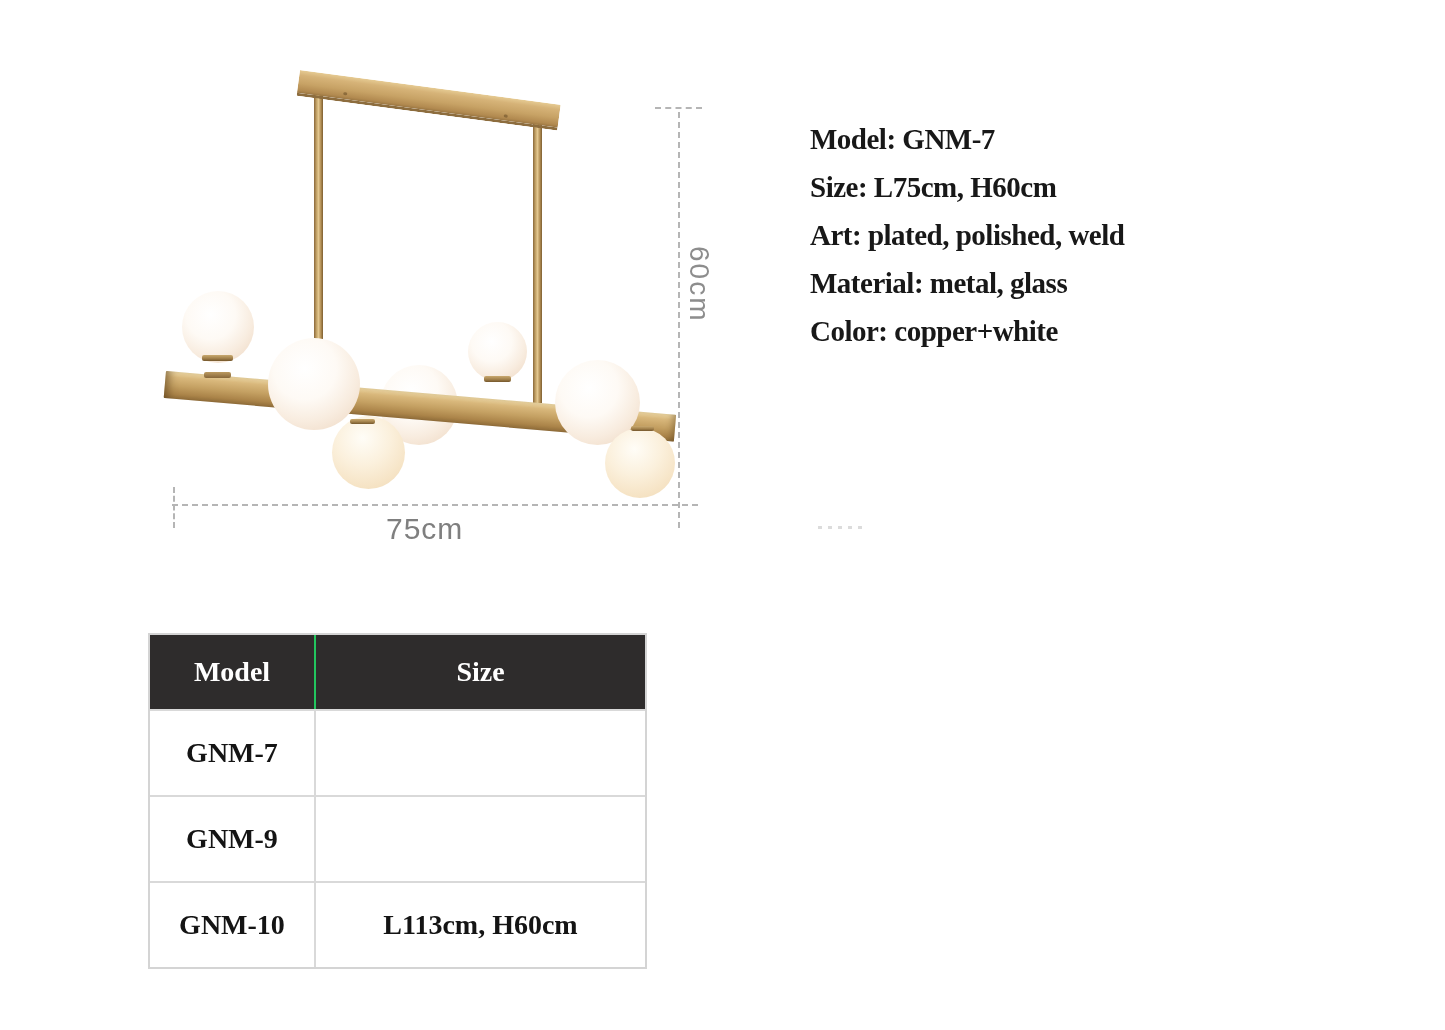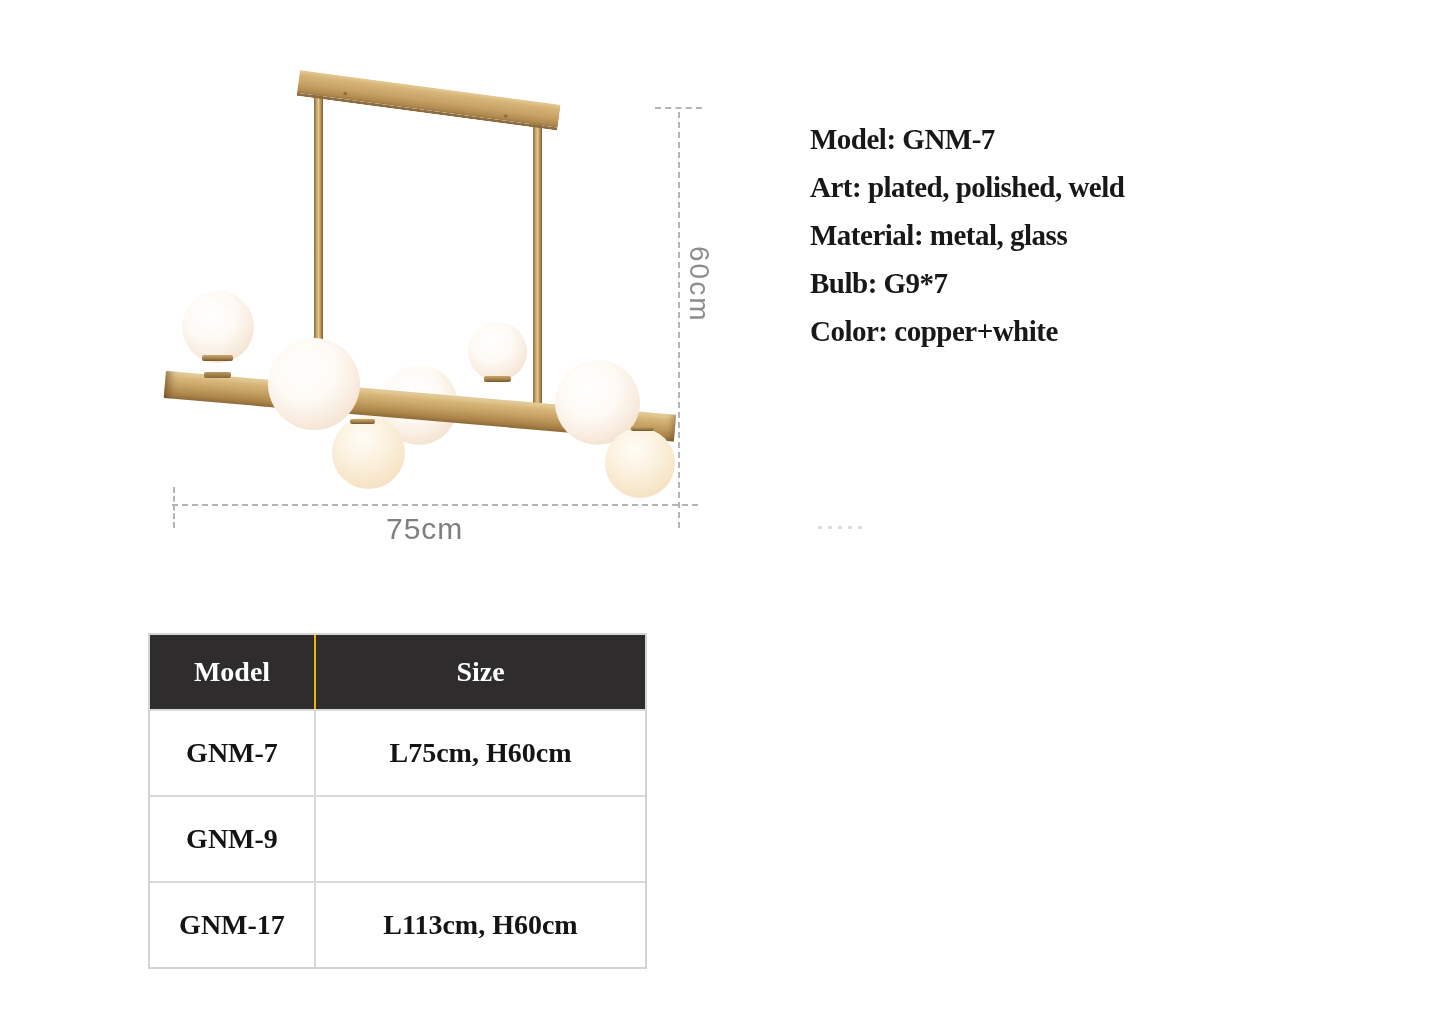--- a/index.html
+++ b/index.html
@@ -56,21 +56,21 @@
   .size-table{left:148px;top:633px;width:499px;border:2px solid #d4d4d4;background:#ffffff;
               box-sizing:border-box;}
   .t-row{display:flex;}
   .t-row + .t-row{border-top:2px solid #d9d9d9;}
   .t-cell{display:flex;align-items:center;justify-content:center;
           font-weight:bold;font-size:28px;color:#141414;box-sizing:border-box;}
   .t-cell.c-model{width:166px;border-right:2px solid #d9d9d9;}
   .t-cell.c-size{flex:1;border-radius:18px;}
   .t-head{height:74px;background:#2e2c2c;}
   .t-head .t-cell{color:#ffffff;}
-  .t-head .t-cell.c-model{border-right:2px solid #eab308;}
+  .t-head .t-cell.c-model{border-right:2px solid #22c55e;}
   .t-body{height:84px;}
 </style>
 </head>
 <body>
 
 <div class="page">
 
   <div class="abs" style="left:0;top:0;width:780px;height:580px;">
 
     <div class="abs dim dim-v"></div>
@@ -109,37 +109,36 @@
     <div class="abs flange" style="left:202px;top:355px;width:31px;height:6px;"></div>
     <div class="abs flange" style="left:350px;top:419px;width:25px;height:5px;"></div>
     <div class="abs flange" style="left:484px;top:376px;width:27px;height:6px;"></div>
     <div class="abs flange" style="left:631px;top:426px;width:23px;height:5px;"></div>
 
     <div class="abs artifact"></div>
   </div>
 
   <div class="abs specs">
     <p>Model: GNM-7</p>
+    <p>Size: L75cm, H60cm</p>
     <p>Art: plated, polished, weld</p>
     <p>Material: metal, glass</p>
-    <p>Bulb: G9*7</p>
     <p>Color: copper+white</p>
   </div>
 
   <div class="abs size-table">
     <div class="t-row t-head">
       <div class="t-cell c-model">Model</div>
       <div class="t-cell c-size">Size</div>
     </div>
     <div class="t-row t-body">
       <div class="t-cell c-model">GNM-7</div>
-      <div class="t-cell c-size">L75cm, H60cm</div>
     </div>
     <div class="t-row t-body">
       <div class="t-cell c-model">GNM-9</div>
     </div>
     <div class="t-row t-body">
-      <div class="t-cell c-model">GNM-17</div>
+      <div class="t-cell c-model">GNM-10</div>
       <div class="t-cell c-size">L113cm, H60cm</div>
     </div>
   </div>
 
 </div>
 
 </body></html>

